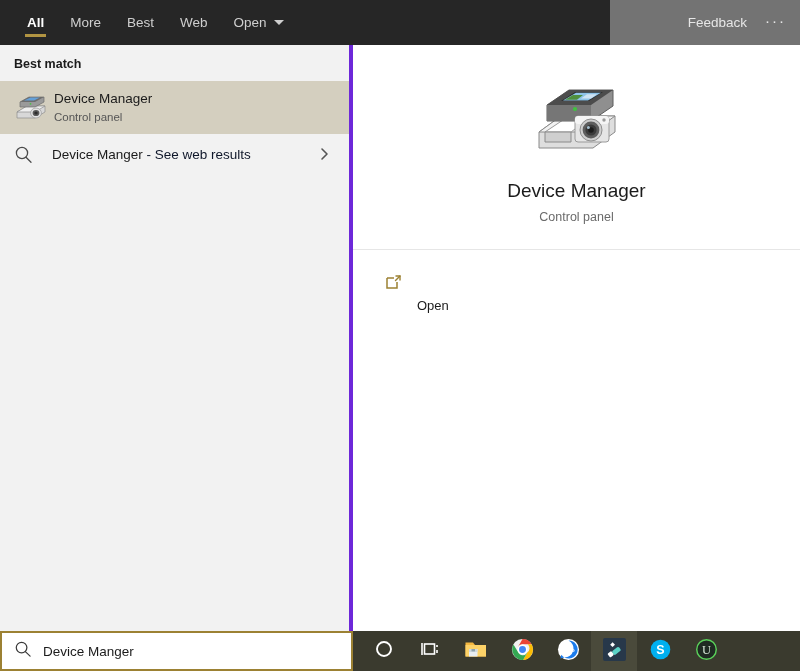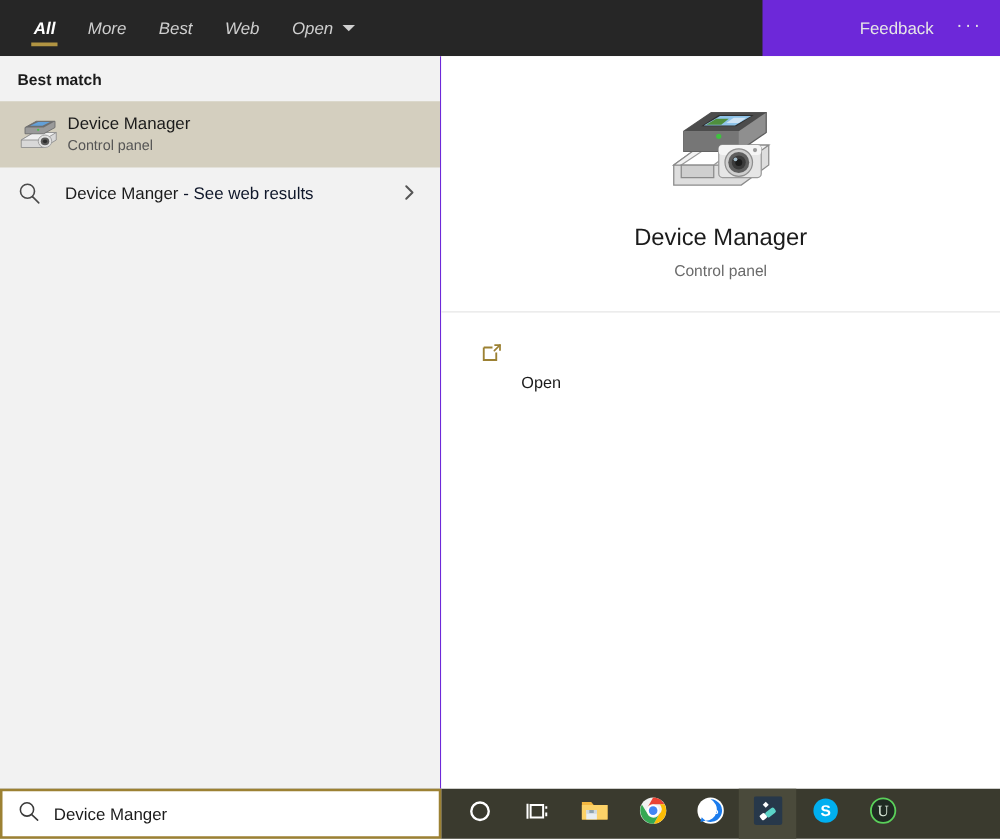--- a/index.html
+++ b/index.html
@@ -16,31 +16,30 @@
     background:#262626;
     display:flex; align-items:flex-start;
   }
   #topbar-left {
     flex:0 0 745px; height:45px; background:#262626;
     display:flex; align-items:center; padding-left:14px;
   }
   
   #topbar-rightgroup {
     position:absolute; right:0; top:0; height:45px; width:190px;
-    background:#6d28d9;
+    background:#737373;
     display:flex; align-items:center; justify-content:flex-end;
     padding-right:14px; gap:18px;
   }
   .tab {
     position:relative;
     color:#cfcfcf; font-size:13.5px; line-height:1;
     padding:0 13px; height:45px;
     display:flex; align-items:center; cursor:default;
     white-space:nowrap;
-    font-style:italic;
   }
   .tab.active { color:#ffffff; font-weight:bold; }
   .tab.active::after {
     content:""; position:absolute; left:11px; right:11px; bottom:8px;
     height:3px; background:#b19442;
   }
   .tab .caret {
     display:inline-block; margin-left:7px;
     width:0; height:0;
     border-left:5px solid transparent;
@@ -55,21 +54,21 @@
     padding-bottom:4px;
   }
 
   
   #body {
     position:absolute; left:0; top:45px; width:800px; height:586px;
     display:flex; background:#ffffff;
   }
   #results {
     width:353px; height:586px; background:#f2f2f2;
-    border-right:1px solid #6d28d9;
+    border-right:4px solid #6d28d9;
   }
   #preview {
     flex:1; height:586px; background:#ffffff;
   }
 
   .section-head {
     font-size:12.5px; font-weight:bold; color:#1b1b1b;
     padding:12px 0 10px 14px;
   }
 

